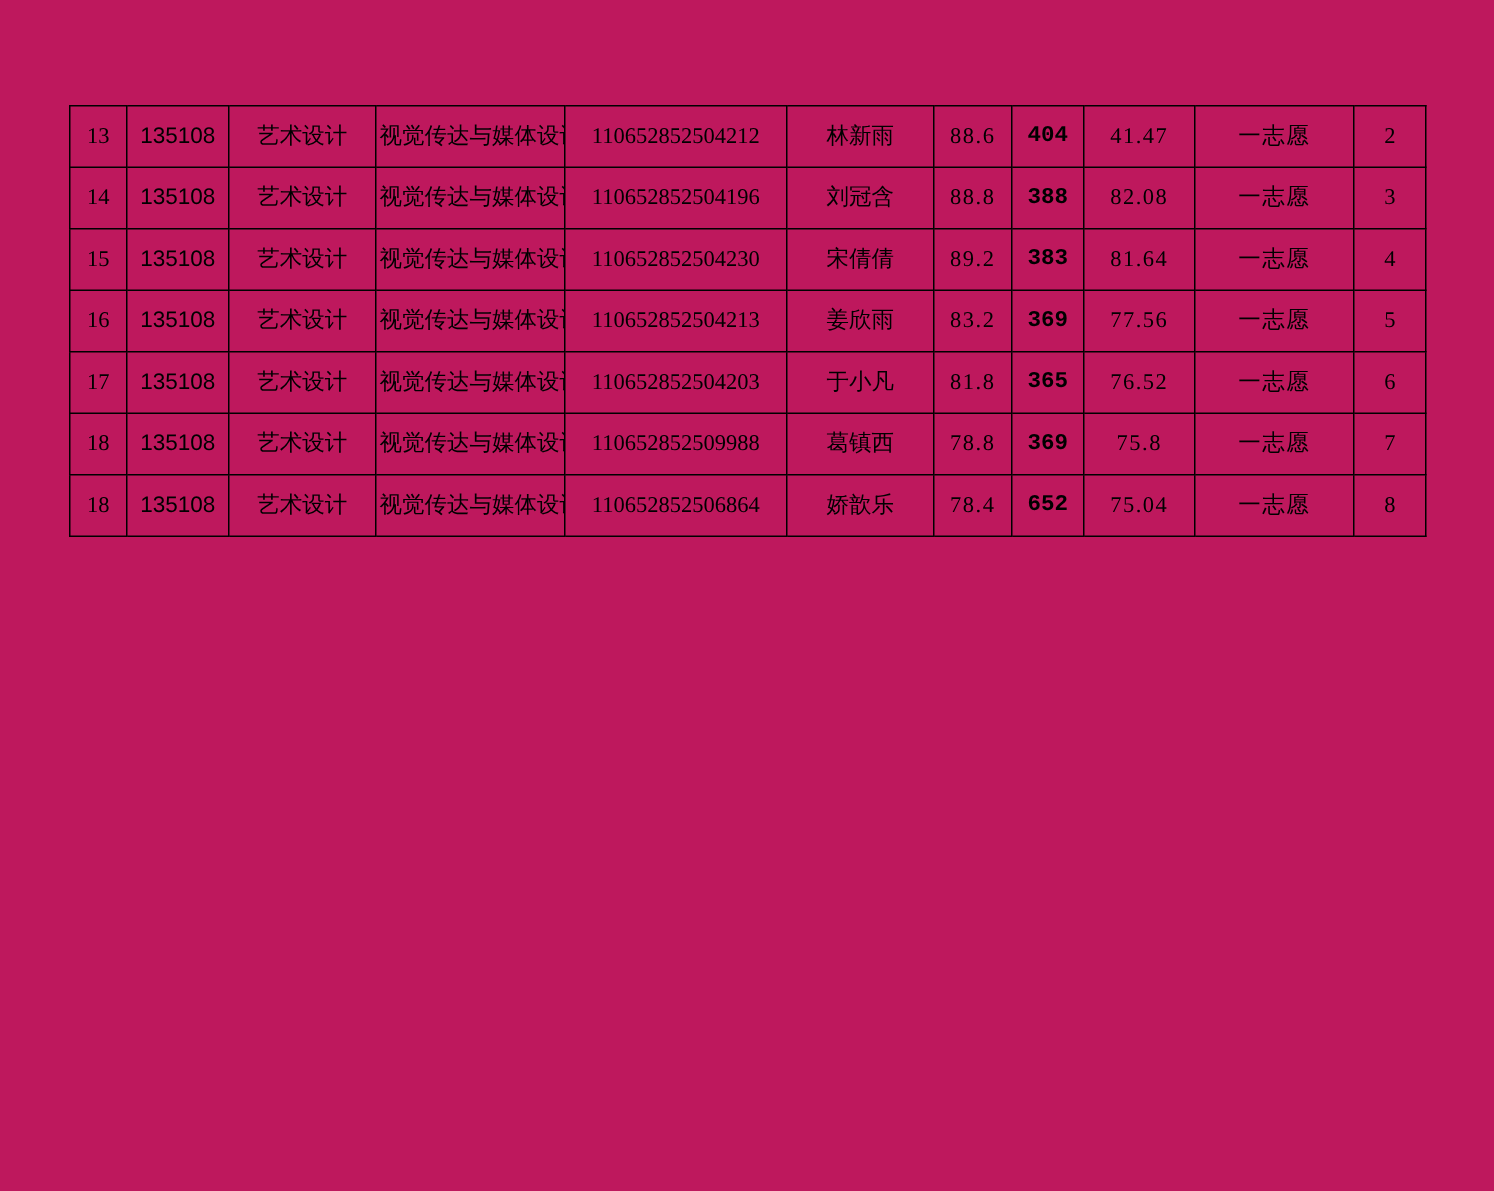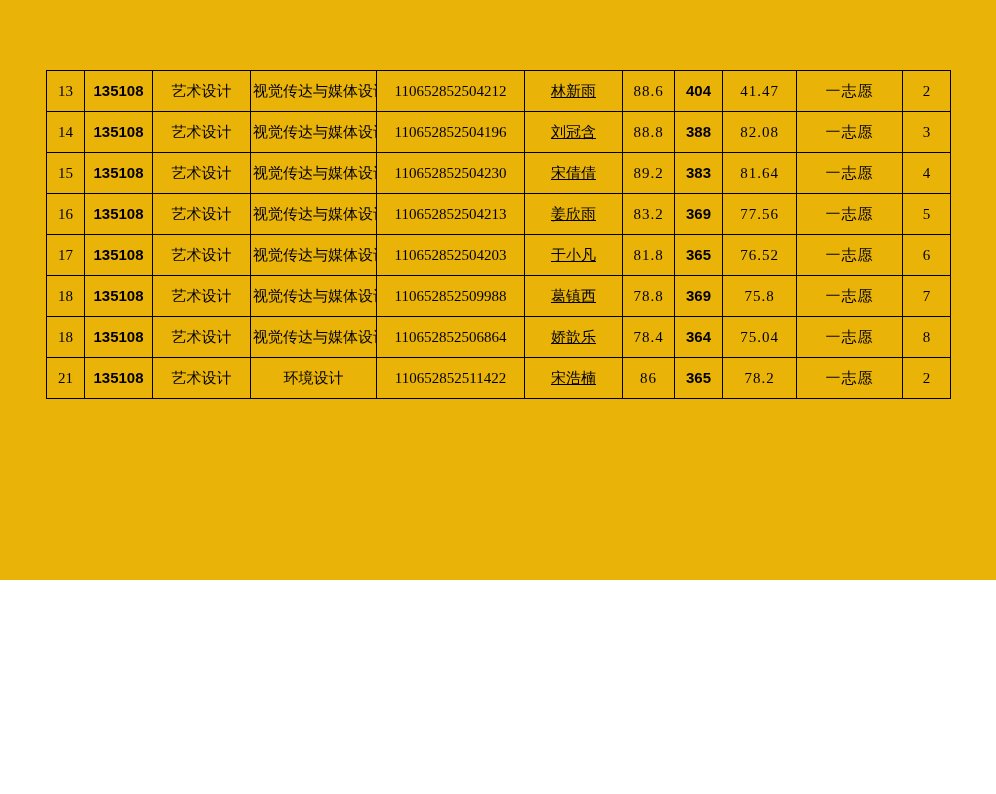--- a/index.html
+++ b/index.html
@@ -13,22 +13,22 @@
     font-family: "Liberation Serif", "DejaVu Serif", serif;
     color: #000000;
     position: relative;
     overflow: hidden;
   }
   .page {
     position: absolute;
     left: 0;
     top: 0;
     width: 996px;
-    height: 580px;
-    background: #eab308;
+    height: 794px;
+    background: #be185d;
   }
   .table-wrap {
     position: absolute;
     left: 46px;
     top: 70px;
     width: 904px;
   }
   table.grades {
     border-collapse: collapse;
     table-layout: fixed;
@@ -53,27 +53,27 @@
   col.c-exam     { width: 148px; }
   col.c-name     { width: 98px; }
   col.c-score1   { width: 52px; }
   col.c-score2   { width: 48px; }
   col.c-total    { width: 74px; }
   col.c-wish     { width: 106px; }
   col.c-rank     { width: 48px; }
 
   
   .cell-idx      { font-size: 15px; }
-  .cell-code     { font-weight: bold; font-size: 15px; font-family: "Liberation Sans", sans-serif; }
+  .cell-code     { font-weight: normal; font-size: 15px; font-family: "Liberation Sans", sans-serif; }
   .cell-major    { font-size: 15px; }
   .cell-dir      { font-size: 15px; }
   .cell-exam     { font-size: 16px; letter-spacing: 0px; }
-  .cell-name     { font-size: 15px; text-decoration: underline; }
+  .cell-name     { font-size: 15px; }
   .cell-score1   { font-size: 15px; letter-spacing: 1px; margin-left: 14px; }
-  .cell-score2   { font-weight: bold; font-size: 15px; font-family: Liberation Sans, sans-serif; }
+  .cell-score2   { font-weight: bold; font-size: 15px; font-family: Liberation Mono, monospace; }
   .cell-total    { font-size: 15px; letter-spacing: 1px; }
   .cell-wish     { font-size: 15px; letter-spacing: 1px; }
   .cell-rank     { font-size: 15px; }
 </style>
 </head>
 <body>
 
 <div class="page">
   <div class="table-wrap">
     <table class="grades">
@@ -170,34 +170,21 @@
             <td class="cell-rank">7</td>
           </tr>
           <tr>
             <td class="cell-idx">18</td>
             <td class="cell-code">135108</td>
             <td class="cell-major">艺术设计</td>
             <td class="cell-dir">视觉传达与媒体设计</td>
             <td class="cell-exam">110652852506864</td>
             <td class="cell-name">娇歆乐</td>
             <td class="cell-score1">78.4</td>
-            <td class="cell-score2">364</td>
+            <td class="cell-score2">652</td>
             <td class="cell-total">75.04</td>
             <td class="cell-wish">一志愿</td>
             <td class="cell-rank">8</td>
-          </tr>
-          <tr>
-            <td class="cell-idx">21</td>
-            <td class="cell-code">135108</td>
-            <td class="cell-major">艺术设计</td>
-            <td class="cell-dir">环境设计</td>
-            <td class="cell-exam">110652852511422</td>
-            <td class="cell-name">宋浩楠</td>
-            <td class="cell-score1">86</td>
-            <td class="cell-score2">365</td>
-            <td class="cell-total">78.2</td>
-            <td class="cell-wish">一志愿</td>
-            <td class="cell-rank">2</td>
           </tr>
         </tbody>
     </table>
   </div>
 </div>
 
 </body></html>

